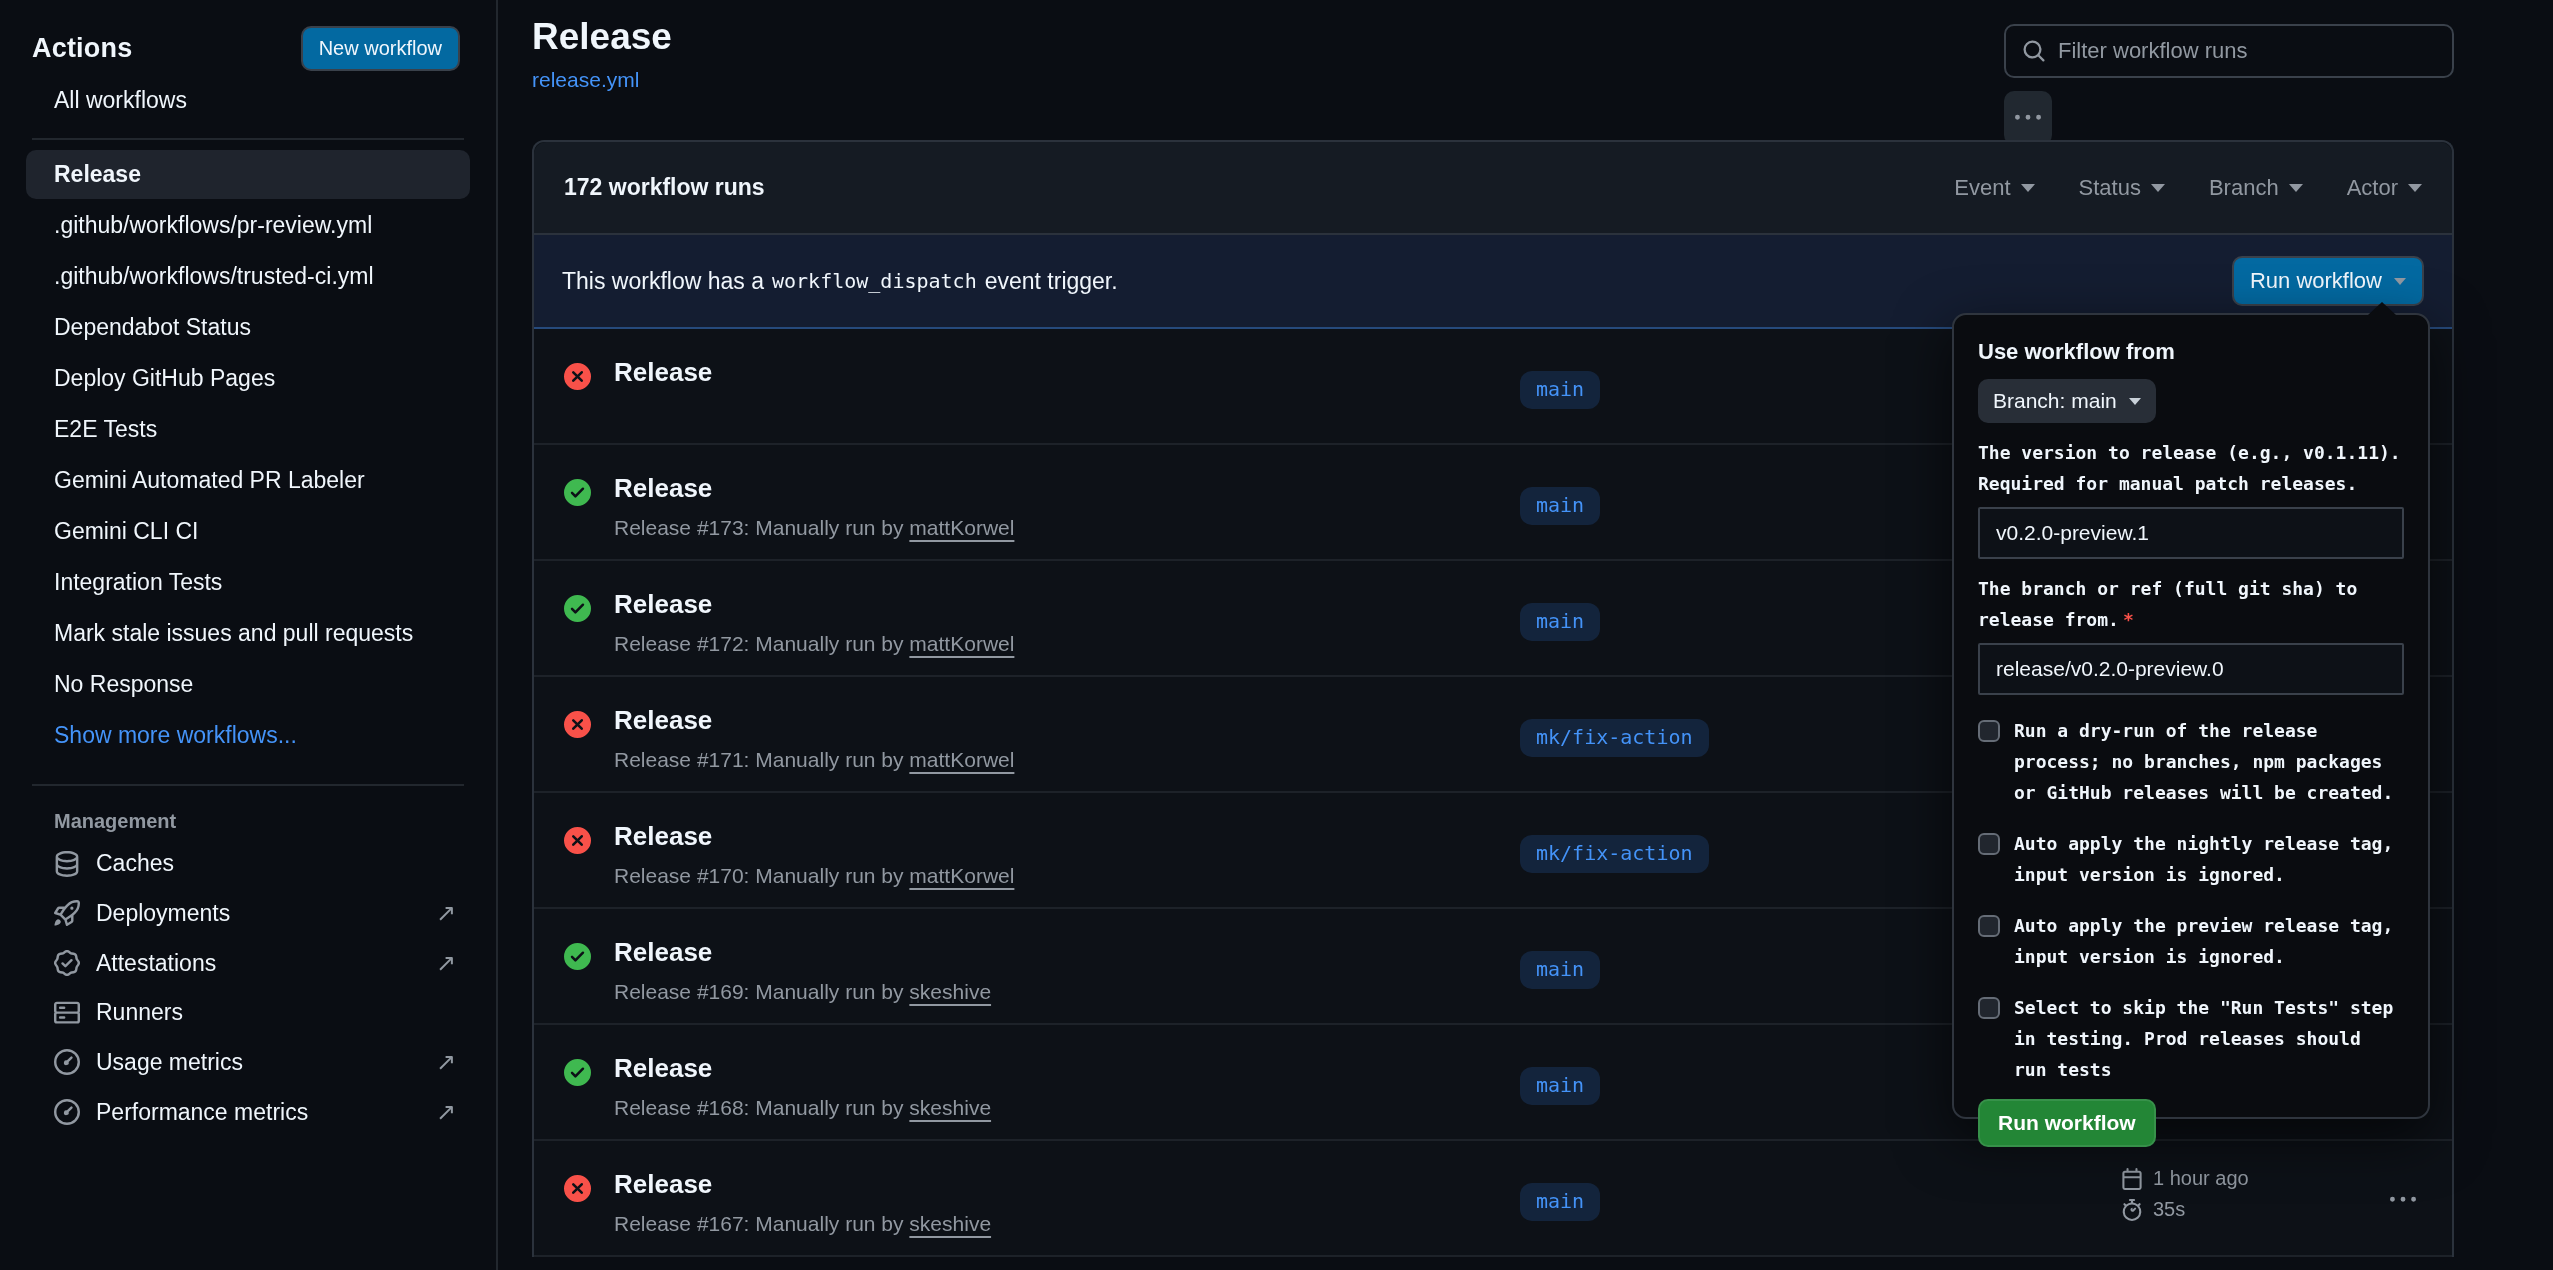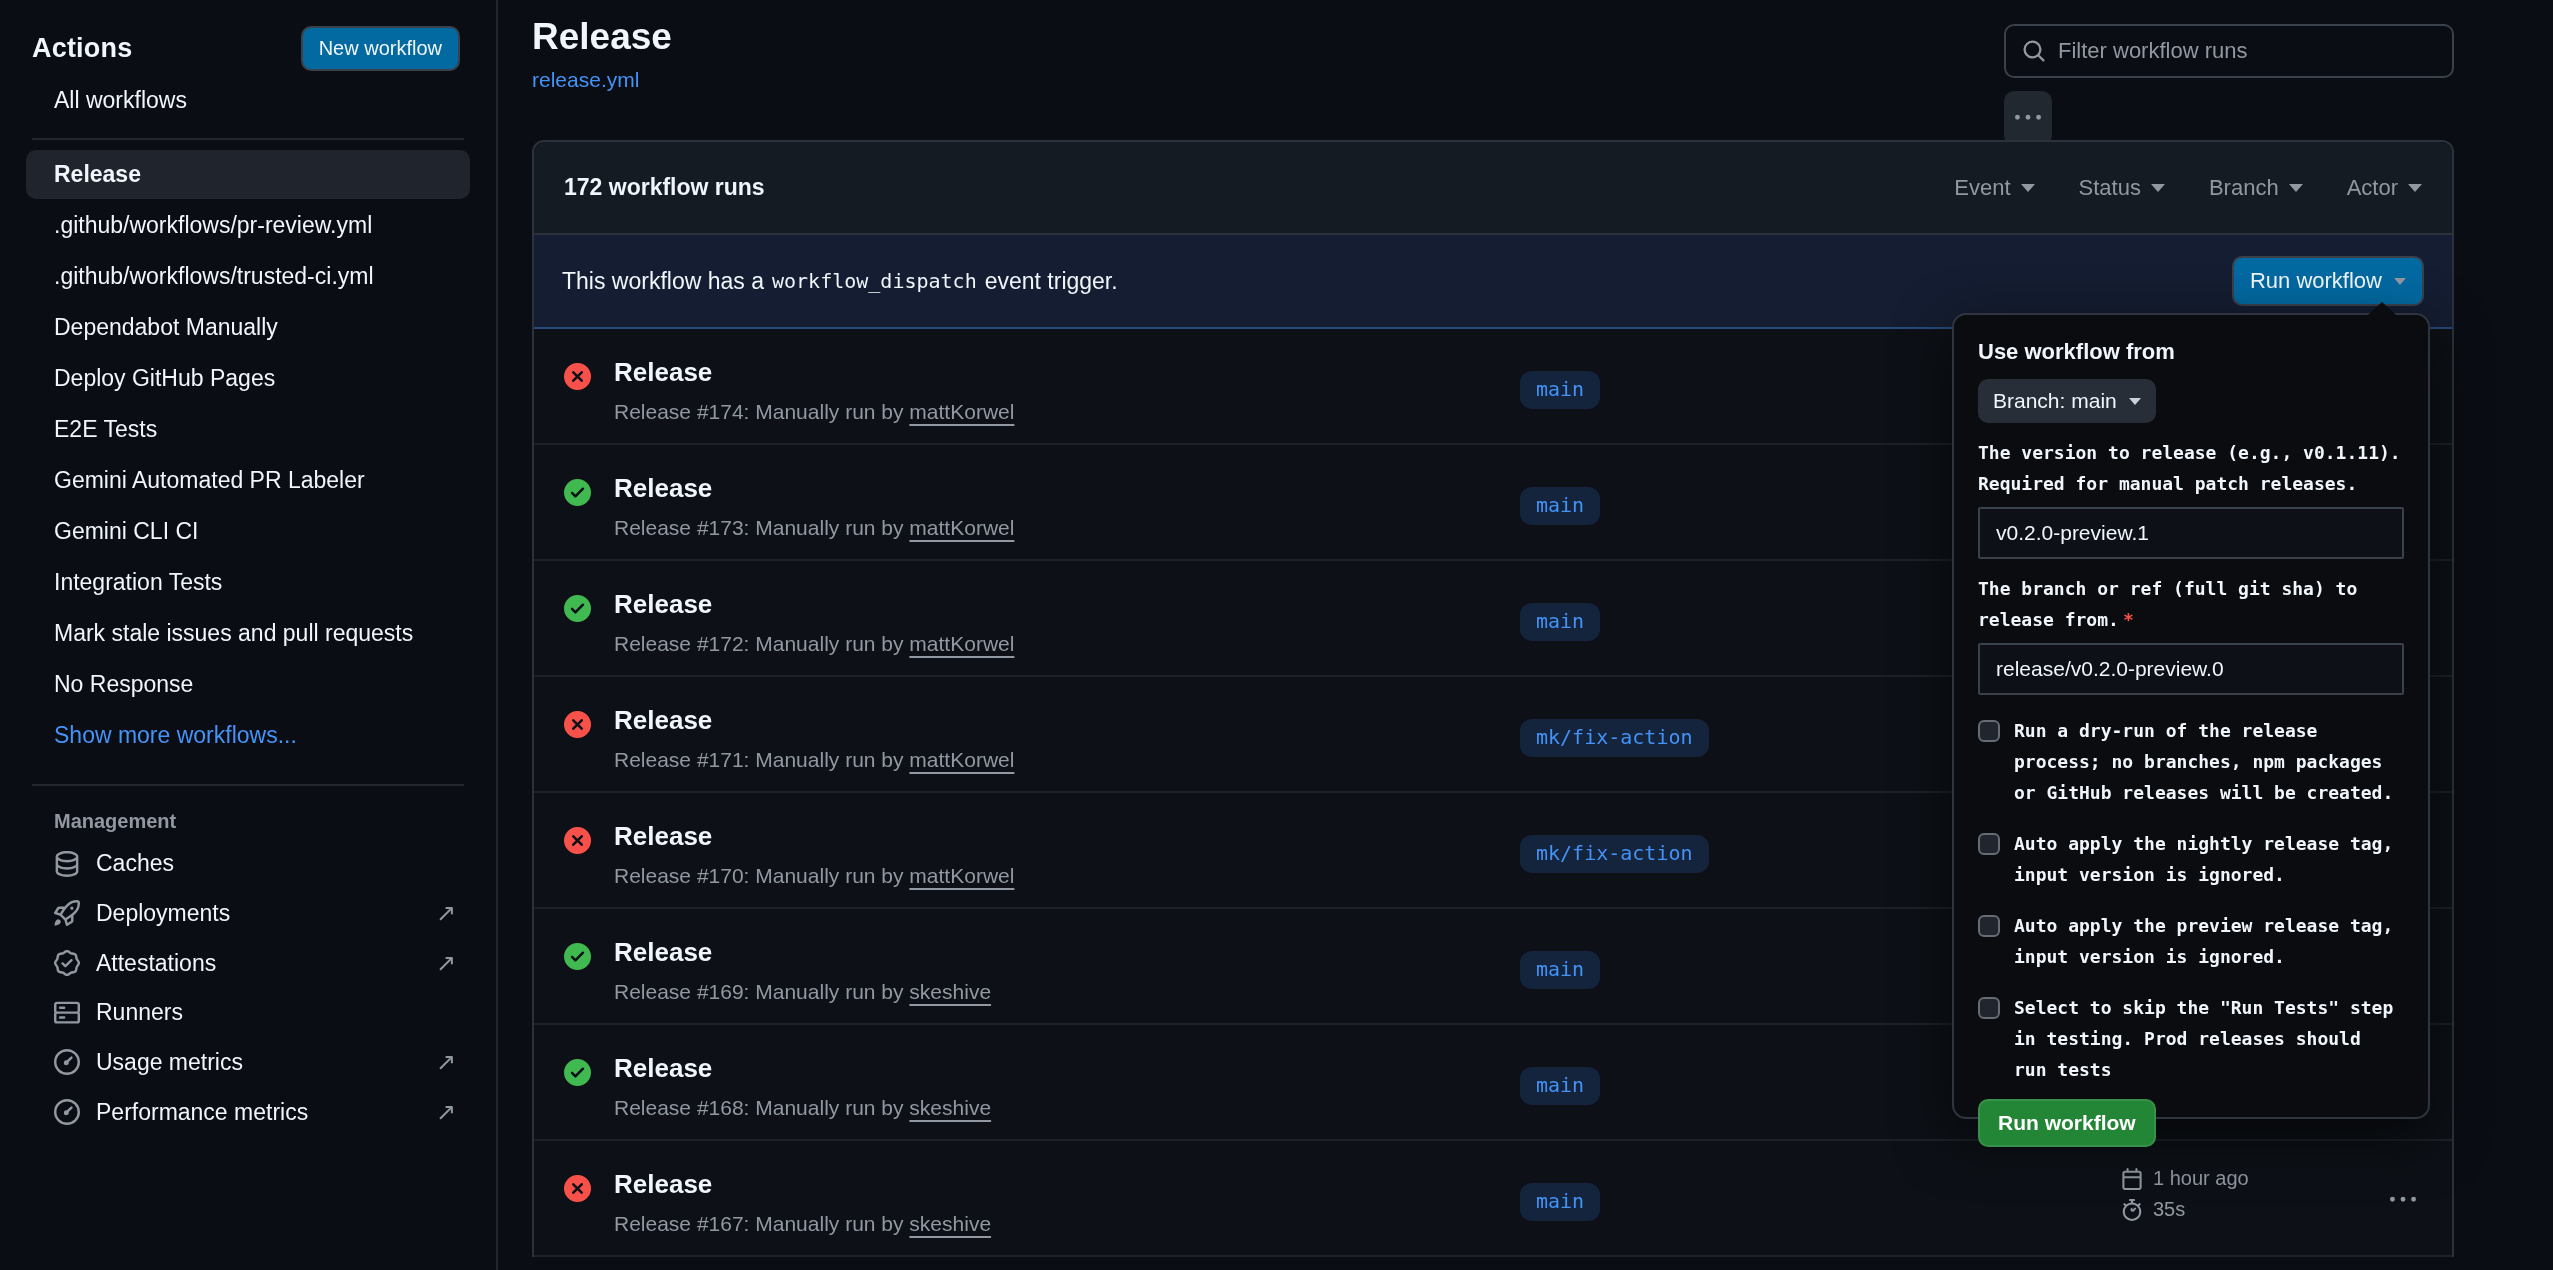--- a/index.html
+++ b/index.html
@@ -152,21 +152,21 @@
   <div class="sidebar-head">
     <div class="sidebar-title">Actions</div>
     <button class="btn-secondary">New workflow</button>
   </div>
   <div class="all-workflows">All workflows</div>
   <div class="sb-divider"></div>
   <nav class="wf-list">
     <div class="wf-item selected"><span>Release</span></div>
     <div class="wf-item"><span>.github/workflows/pr-review.yml</span></div>
     <div class="wf-item"><span>.github/workflows/trusted-ci.yml</span></div>
-    <div class="wf-item"><span>Dependabot Manually</span></div>
+    <div class="wf-item"><span>Dependabot Status</span></div>
     <div class="wf-item"><span>Deploy GitHub Pages</span></div>
     <div class="wf-item"><span>E2E Tests</span></div>
     <div class="wf-item"><span>Gemini Automated PR Labeler</span></div>
     <div class="wf-item"><span>Gemini CLI CI</span></div>
     <div class="wf-item"><span>Integration Tests</span></div>
     <div class="wf-item"><span>Mark stale issues and pull requests</span></div>
     <div class="wf-item"><span>No Response</span></div>
     <div class="wf-item link-item">Show more workflows...</div>
   </nav>
   <div class="sb-divider"></div>
@@ -282,21 +282,20 @@
 
       <div class="run-row">
         <span class="status-icon failure">
           <svg class="icon-x" viewBox="0 0 16 16" fill="#f85149">
               <path d="M2.343 13.657A8 8 0 1 1 13.658 2.343 8 8 0 0 1 2.343 13.657ZM6.03 4.97a.751.751 0 0 0-1.042.018.751.751 0 0 0-.018 1.042L6.94 8 4.97 9.97a.749.749 0 0 0 .326 1.275.749.749 0 0 0 .734-.215L8 9.06l1.97 1.97a.749.749 0 0 0 1.275-.326.749.749 0 0 0-.215-.734L9.06 8l1.97-1.97a.749.749 0 0 0-.326-1.275.749.749 0 0 0-.734.215L8 6.94Z"></path>
             </svg>
 
         </span>
         <div class="run-text">
           <a class="run-title">Release</a>
-          <div class="run-desc"><span>Release #174: Manually run by</span> <a>mattKorwel</a></div>
         </div>
         <div class="run-branch"><span class="branch-badge">main</span></div>
       </div>
 
       <div class="run-row">
         <span class="status-icon success">
 
           <svg class="icon-check" viewBox="0 0 16 16" fill="#3fb950">
               <path d="M8 16A8 8 0 1 1 8 0a8 8 0 0 1 0 16Zm3.78-9.72a.751.751 0 0 0-.018-1.042.751.751 0 0 0-1.042-.018L6.75 9.19 5.28 7.72a.751.751 0 0 0-1.042.018.751.751 0 0 0-.018 1.042l2 2a.75.75 0 0 0 1.06 0Z"></path>
             </svg>

